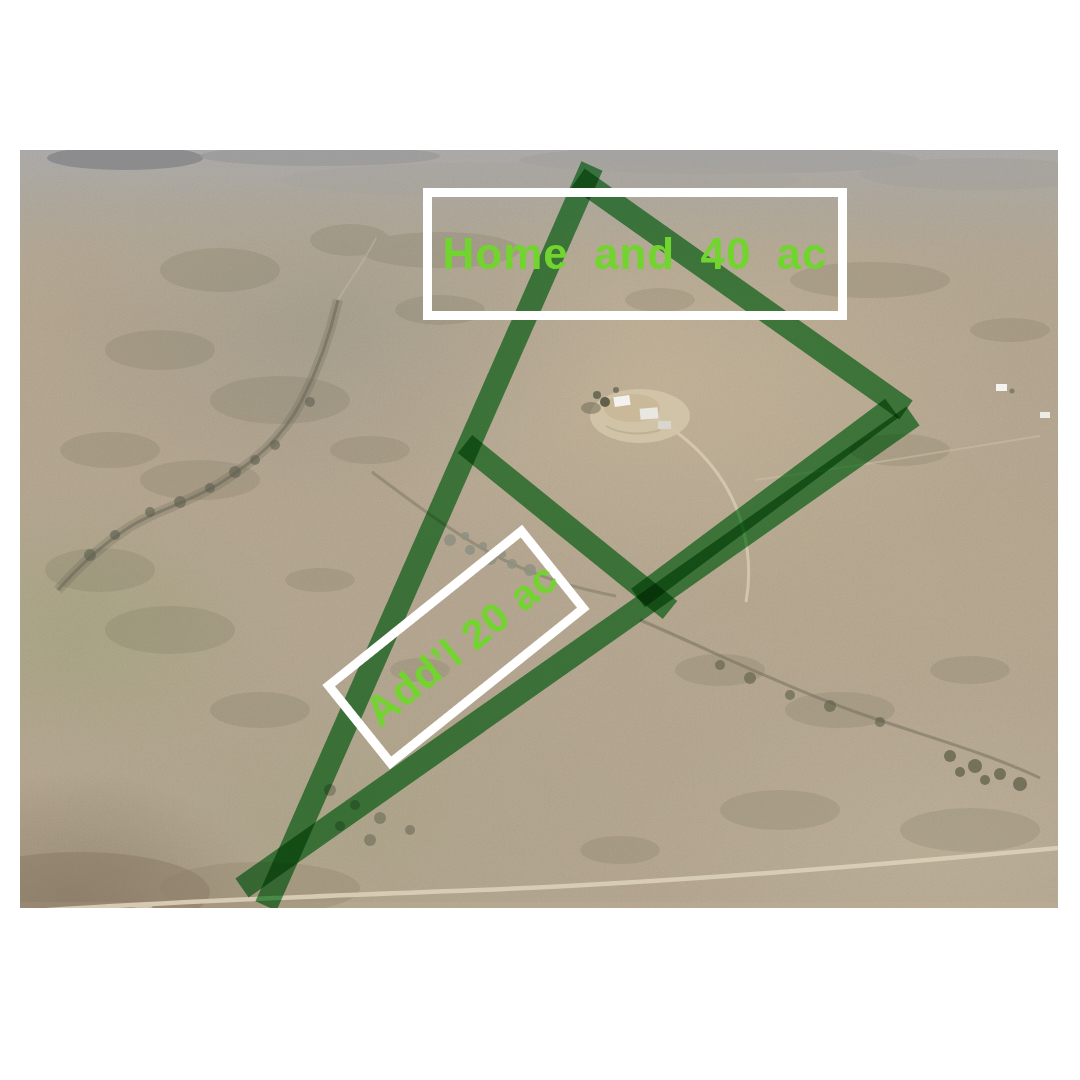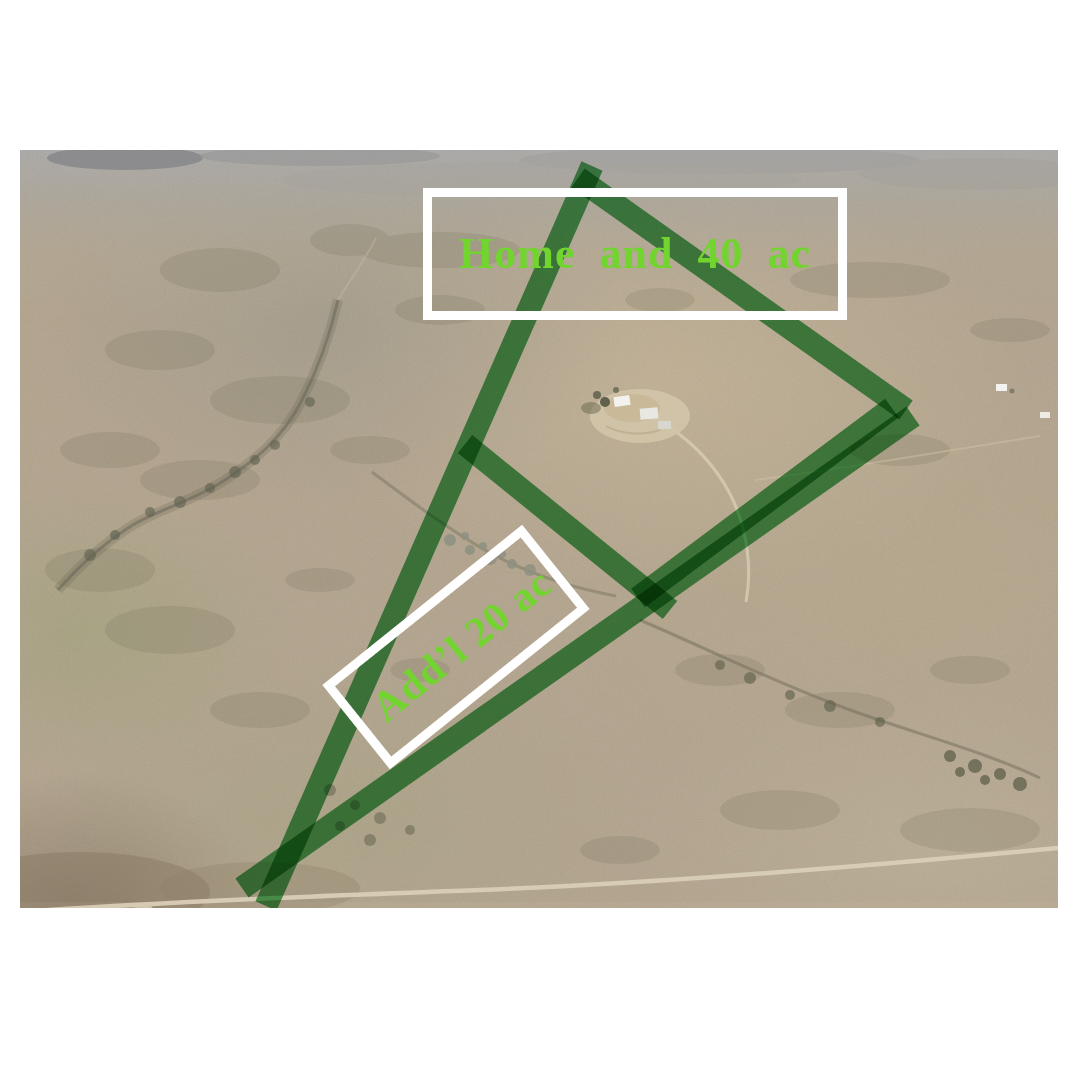--- a/index.html
+++ b/index.html
@@ -1,17 +1,17 @@
 <!DOCTYPE html>
 <html style="--boundary-green: #35a047; --label-green: #72d42e; --box-border: #ffffff; --watermark-gray: #e9e9e9; --page-bg: #ffffff;"><head>
 <meta charset="utf-8">
 <style>
   html,body{margin:0;padding:0;background:#ffffff;}
   .canvas{position:relative;width:1080px;height:908px;background:var(--page-bg,#ffffff);overflow:hidden;
-          font-family:Liberation Serif, serif;}
+          font-family:Liberation Sans, sans-serif;}
   .photo{position:absolute;left:20px;top:150px;width:1038px;height:777px;overflow:hidden;
     background-color:#b2a28b;
     background-image:
       linear-gradient(180deg, rgba(169,168,169,.95) 0px, rgba(168,166,159,.6) 55px, rgba(176,169,151,.28) 105px, rgba(0,0,0,0) 165px),
       radial-gradient(420px 260px at 30% 22%, rgba(148,147,135,.5), rgba(0,0,0,0) 70%),
       radial-gradient(520px 300px at 62% 30%, rgba(205,186,154,.55), rgba(0,0,0,0) 70%),
       radial-gradient(300px 200px at 6% 62%, rgba(150,160,110,.45), rgba(0,0,0,0) 70%),
       radial-gradient(420px 240px at 30% 86%, rgba(158,158,120,.35), rgba(0,0,0,0) 70%),
       radial-gradient(430px 230px at 88% 90%, rgba(194,181,153,.5), rgba(0,0,0,0) 70%),
       radial-gradient(280px 190px at 5% 97%, rgba(122,106,85,.6), rgba(0,0,0,0) 70%),

